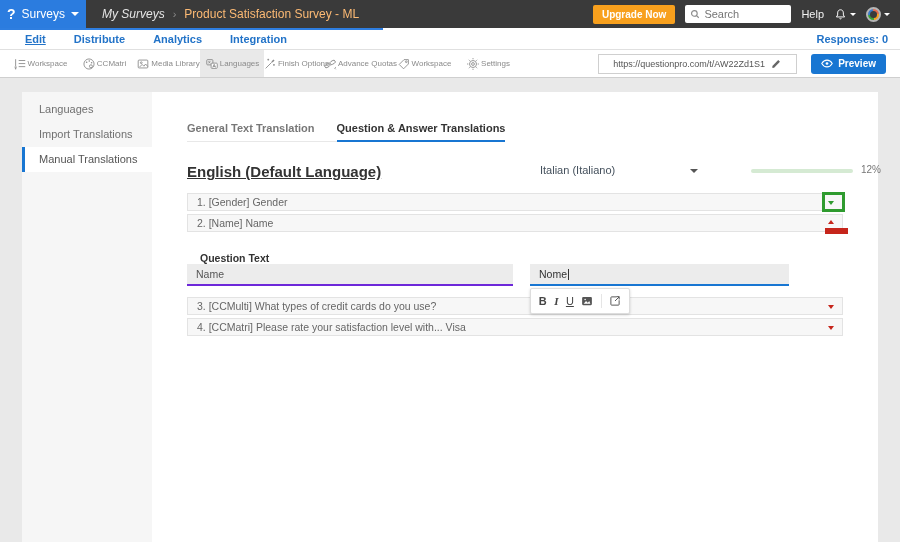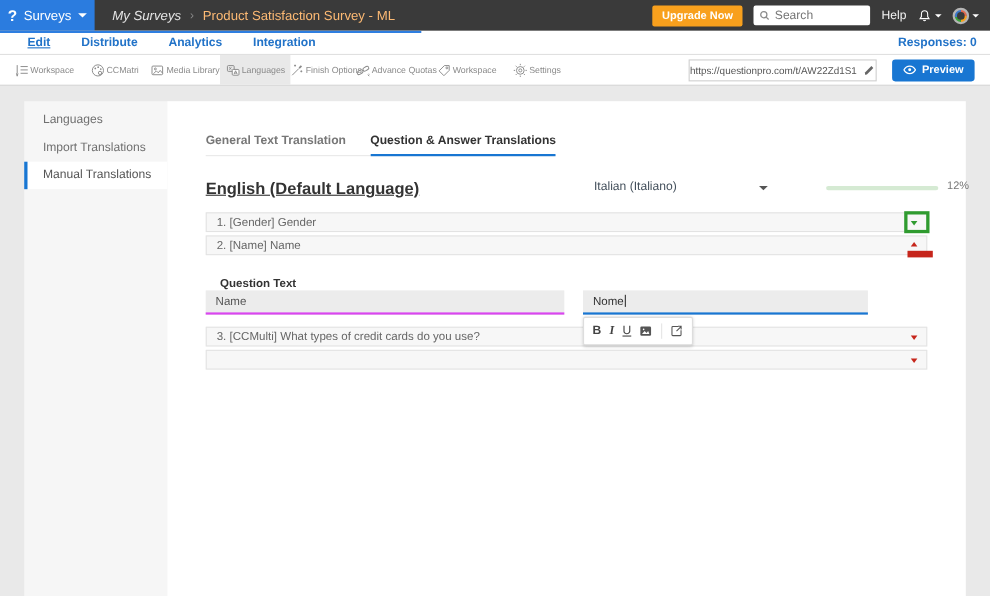--- a/index.html
+++ b/index.html
@@ -46,21 +46,21 @@
   
   .tools { position:absolute; top:50px; left:0; right:0; height:28px; background:#fff;
            border-bottom:1px solid #cfcfcf; display:flex; align-items:stretch; padding-left:8px; }
   .tool { width:64px; display:flex; flex-direction:row; align-items:center; justify-content:center;
           gap:1px; cursor:pointer; color:#8a8a8a; }
   .tool.active { background:#e9e9e9; }
   .tool svg { display:block; }
   .tlabel { font-size:8px; color:#8a8a8a; white-space:nowrap; }
   .tools-right { margin-left:auto; display:flex; align-items:center; gap:14px; padding-right:14px; }
   .urlbox { border:1px solid #cfcfcf; background:#fff; height:20px; display:flex; align-items:center;
-            padding:0 0; gap:6px; }
+            padding:0 14px; gap:6px; }
   .urlbox input { border:none; outline:none; width:152px; font-size:9px; color:#555;
                   font-family:inherit; background:transparent; }
   .preview { background:#1876d2; border:none; color:#fff; font-size:10px; font-weight:700;
              height:20px; padding:0 10px; border-radius:3px; display:flex; align-items:center;
              gap:5px; cursor:pointer; }
 
   
   .page { position:absolute; top:78px; left:0; right:0; bottom:0; background:#e9e9e9; }
   .sidebar { position:absolute; left:22px; top:14px; width:130px; bottom:0; background:#f6f6f6; padding-top:5px; }
   .side-item { height:25px; line-height:25px; font-size:11px; color:#707070; padding-left:14px;
@@ -96,21 +96,21 @@
   .qcaret.down.green { border-top:4.5px solid #2f9b2f; }
   .qcaret.up.red { border-bottom:4.5px solid #c6251b; top:5px; }
   .anno-box { position:absolute; left:635px; top:-1px; width:23px; height:20px;
               border:3px solid #2f9b2f; pointer-events:none; z-index:6; }
   .anno-bar { position:absolute; left:638px; top:35px; width:23px; height:6px; background:#c6251b; z-index:6; }
 
   
   .editor-label { position:absolute; left:13px; top:59px; font-size:10.5px; font-weight:700; color:#333; }
   .tr-input { position:absolute; top:71px; height:22px; background:#ececec; font-size:10.5px;
               color:#555; line-height:20px; padding-left:9px; cursor:text; }
-  .tr-input.src { left:0; width:326px; border-bottom:2px solid #d946ef; }
+  .tr-input.src { left:0; width:326px; border-bottom:2px solid #6d28d9; }
   .tr-input.tgt { left:343px; width:259px; border-bottom:2px solid #1876d2; color:#333; }
   .text-caret { display:inline-block; width:1px; height:11px; background:#333; vertical-align:-2px; margin-left:1px; }
 
   
   .fmtbar { position:absolute; left:343px; top:95px; width:100px; height:26px; background:#fff;
             border:1px solid #ddd; border-radius:2px; box-shadow:0 1px 3px rgba(0,0,0,.18);
             display:flex; align-items:center; justify-content:space-around; z-index:5; padding:0 4px; }
   .fmt { font-size:11px; color:#444; cursor:pointer; line-height:1; }
   .fmt.b { font-weight:700; }
   .fmt.i { font-style:italic; font-family:"Liberation Serif",serif; font-weight:600; }
@@ -340,19 +340,20 @@
             </svg>
           </span>
         </div>
 
         <div class="qrow" style="top:104px">
           <span>3. [CCMulti] What types of credit cards do you use?</span>
           <span class="qcaret down red"></span>
         </div>
 
         <div class="qrow" style="top:125px">
+          <span>4. [CCMatri] Please rate your satisfaction level with... Visa</span>
           <span class="qcaret down red"></span>
         </div>
 
       </div>
     </section>
   </div>
 </div>
 
 </body></html>

